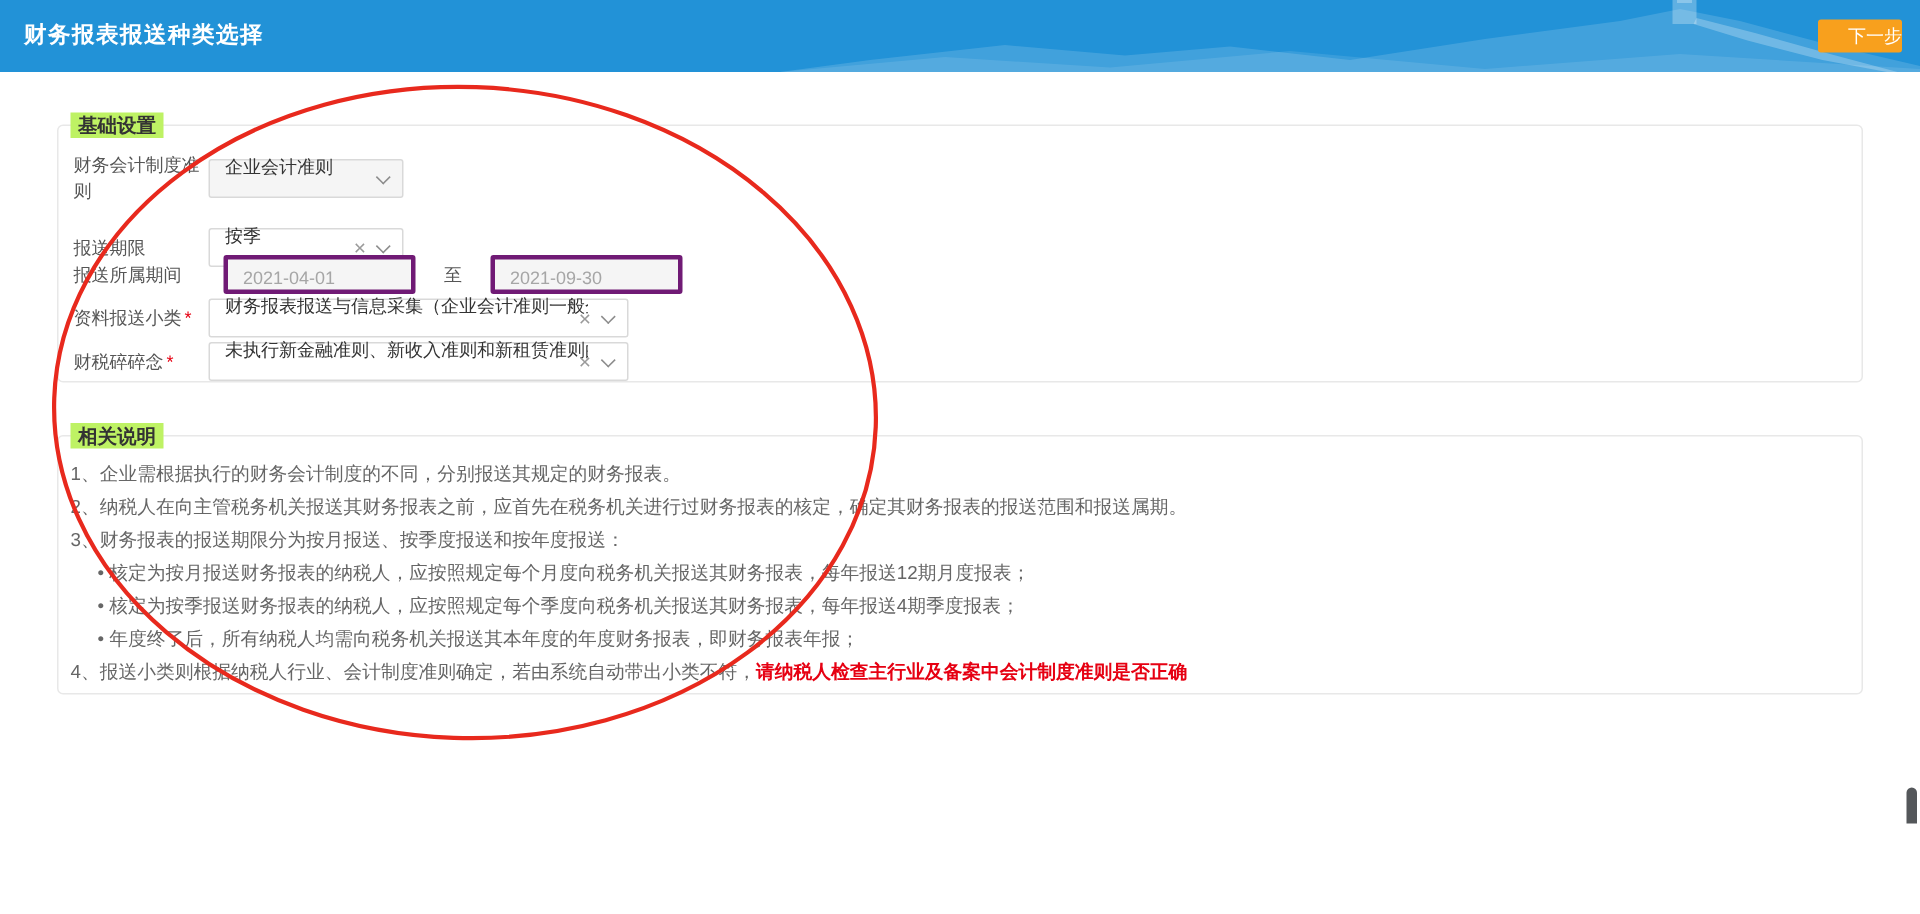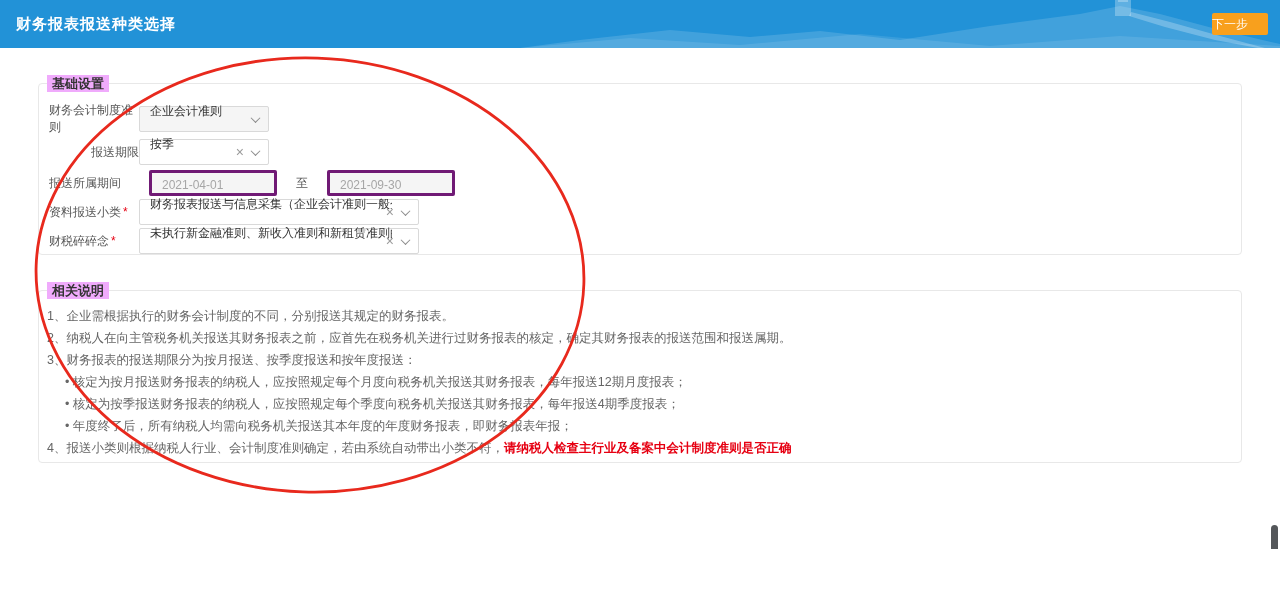--- a/index.html
+++ b/index.html
@@ -7,27 +7,27 @@
   body { font-family:"Liberation Sans","DejaVu Sans",sans-serif; background:#fff; overflow:hidden; }
   .page { position:relative; width:1280px; height:549px; background:#fff; }
 
   
   .header { position:absolute; left:0; top:0; width:1280px; height:48px; background:#2292d7; overflow:hidden; }
   .header svg.mtns { position:absolute; right:0; top:0; }
   .page-title { position:absolute; left:16px; top:0; height:48px; line-height:48px;
                 color:#fff; font-size:15px; font-weight:bold; letter-spacing:1px; }
   .next-btn { position:absolute; right:12px; top:13px; width:56px; height:22px; background:#f8a01d;
               border:none; border-radius:2px; color:#fff; font-size:12px; cursor:pointer;
-              font-family:inherit; line-height:22px; text-align:left; }
+              font-family:inherit; line-height:22px; text-align:right; }
 
   
   .box { position:absolute; left:38px; width:1204px; border:1px solid #e8e8e8; border-radius:4px; background:#fff; }
   .box1 { top:83px; height:172px; }
   .box2 { top:290px; height:173px; }
-  .legend { position:absolute; top:-9px; left:8px; background:#f0abfc; padding:0 5px;
+  .legend { position:absolute; top:-9px; left:8px; background:#bef264; padding:0 5px;
             font-size:13px; font-weight:bold; color:#333; line-height:17px; }
 
   
   .frow { position:absolute; left:10px; height:26px; display:flex; align-items:center; }
   .flabel { width:90px; font-size:12px; color:#565656; flex:none; }
   .req { color:#e60012; margin-left:2px; font-size:12px; }
   .control { position:relative; height:26px; border:1px solid #d9d9d9; border-radius:2px;
              background:#fff; display:flex; align-items:center; font-size:12px; color:#333;
              padding:0 26px 16px 10px; cursor:pointer; }
   .control.gray { background:#f5f5f5; }
@@ -79,21 +79,21 @@
     <span class="legend">基础设置</span>
 
     <div class="frow" style="top:22px;">
       <span class="flabel">财务会计制度准则</span>
       <div class="control gray w130">
         <span class="sel-text">企业会计准则</span>
         <span class="chev"></span>
       </div>
     </div>
 
-    <div class="frow" style="top:55px;text-align:right;">
+    <div class="frow" style="top:68px;">
       <span class="flabel">报送期限</span>
       <div class="control w130">
         <span class="sel-text">按季</span>
         <span class="clear">×</span>
         <span class="chev"></span>
       </div>
     </div>
 
     <div class="frow" style="top:86px;gap:10px;">
       <span class="flabel">报送所属期间</span>

